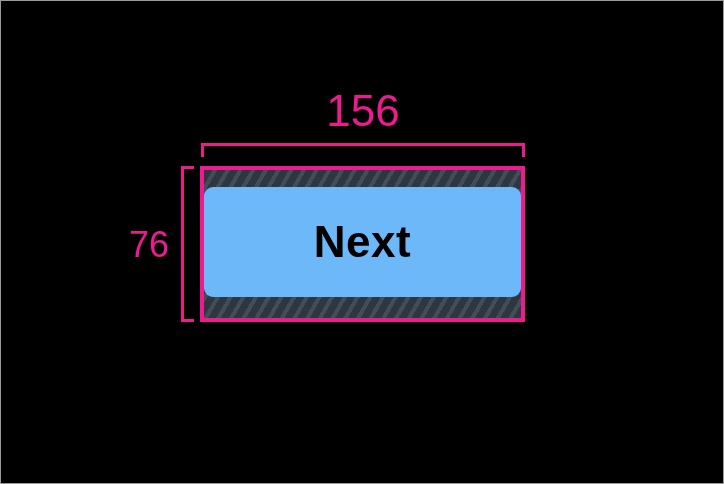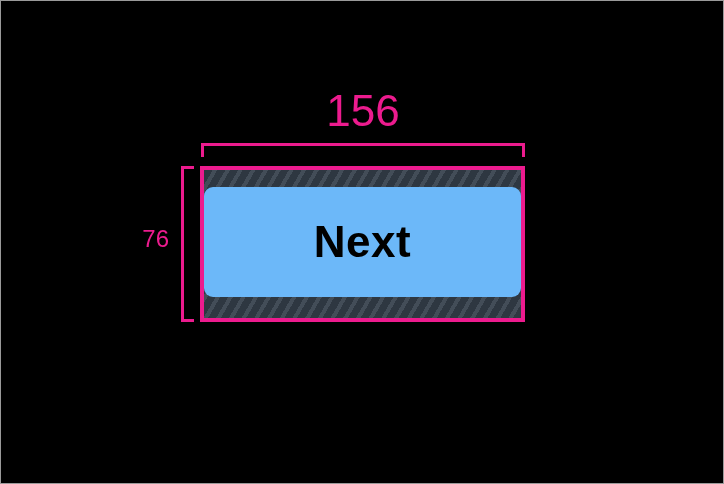--- a/index.html
+++ b/index.html
@@ -116,21 +116,21 @@
   }
 
   #height-value {
     position: absolute;
     left: 88px;
     top: 226px;
     width: 80px;
     text-align: right;
     color: #ec1b8e;
     font-family: "Liberation Sans", sans-serif;
-    font-size: 24px;
+    font-size: 36px;
     font-weight: normal;
     line-height: 1;
     user-select: none;
   }
 </style>
 </head>
 <body>
 
 <div id="canvas">
 

